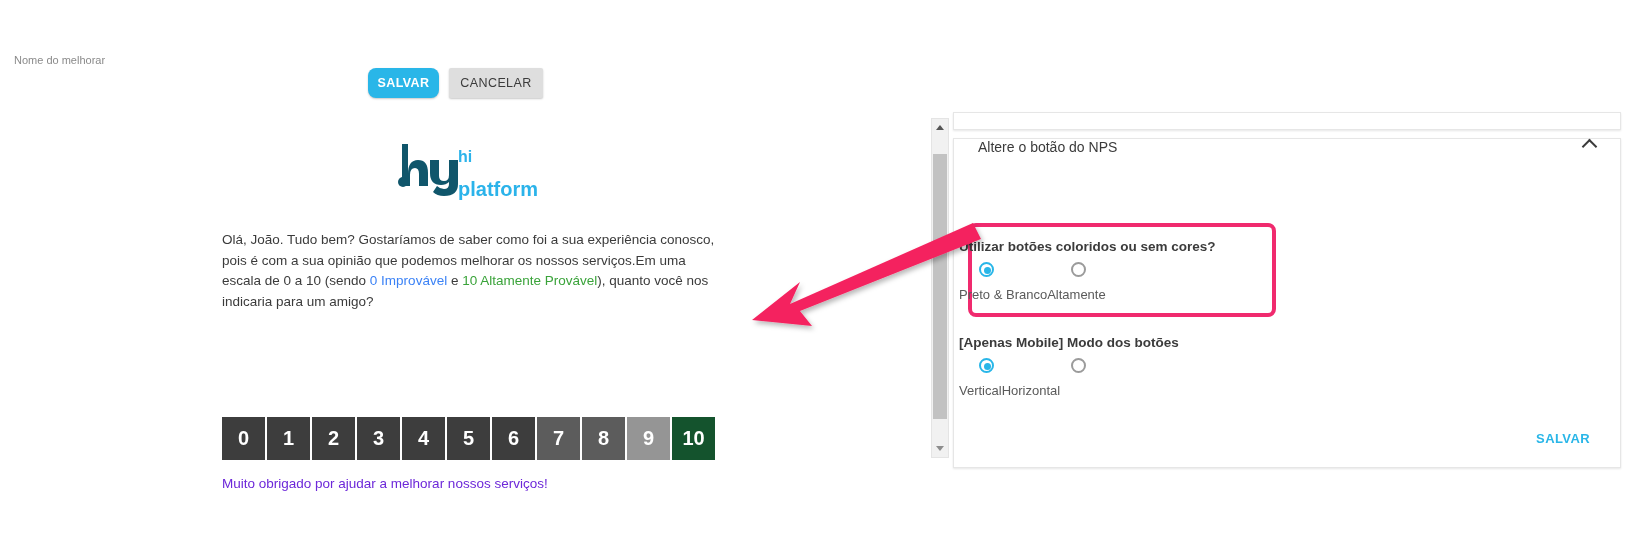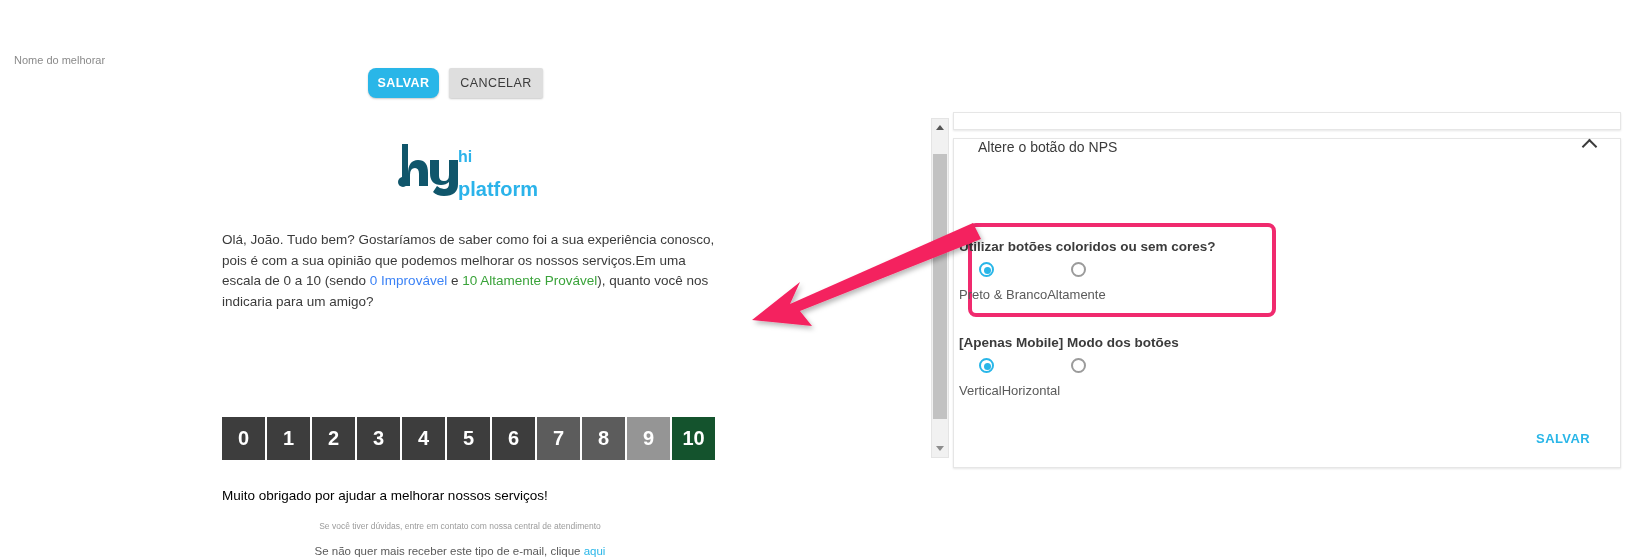--- a/index.html
+++ b/index.html
@@ -78,22 +78,22 @@
     display: flex; gap: 2px;
   }
   .nps-btn {
     width: 43px; height: 43px;
     display: flex; align-items: center; justify-content: center;
     color: #ffffff; font-size: 20px; font-weight: bold;
     cursor: pointer;
   }
 
   .thanks {
-    position: absolute; left: 222px; top: 370px;
-    font-size: 13.5px; color: #000000;
+    position: absolute; left: 222px; top: 358px;
+    font-size: 13.5px; color: #6d28d9;
   }
   .foot1 {
     position: absolute; left: 0; top: 403px; width: 920px;
     text-align: center; font-size: 8.5px; color: #9b9b9b;
   }
   .foot2 {
     position: absolute; left: 0; top: 427px; width: 920px;
     text-align: center; font-size: 11.5px; color: #5a5a5a;
   }
   .foot2 a { color: #29b6e8; text-decoration: none; }
@@ -246,24 +246,20 @@
         </div>
         <div class="nps-btn" style="background: rgb(149, 149, 149);">
           <span>9</span>
         </div>
         <div class="nps-btn" style="background: #14532d;">
           <span>10</span>
         </div>
       </div>
 
     <div class="thanks">Muito obrigado por ajudar a melhorar nossos serviços!</div>
-    <div class="foot1">Se você tiver dúvidas, entre em contato com nossa central de atendimento</div>
-    <div class="foot2">
-      <span>Se não quer mais receber este tipo de e-mail, clique </span><a href="#">aqui</a>
-    </div>
 
   </div>
 
   <div class="scrollbar">
     <div class="sb-arrow up">
         <i></i>
       </div>
     <div class="sb-thumb"></div>
     <div class="sb-arrow down">
         <i></i>

